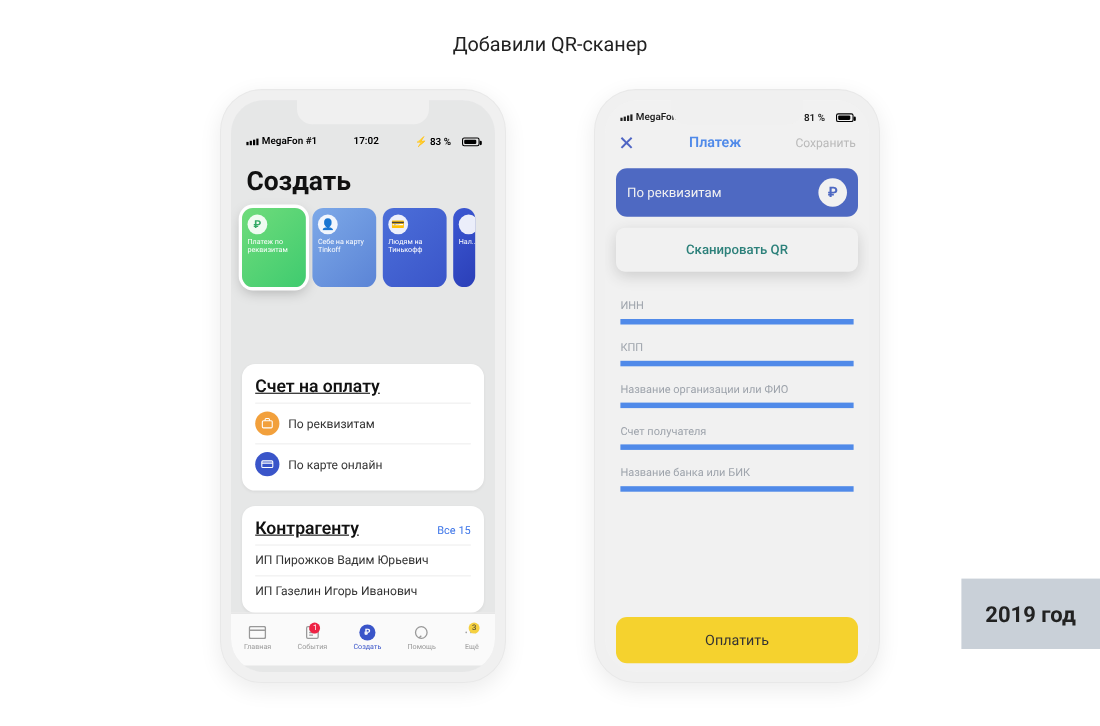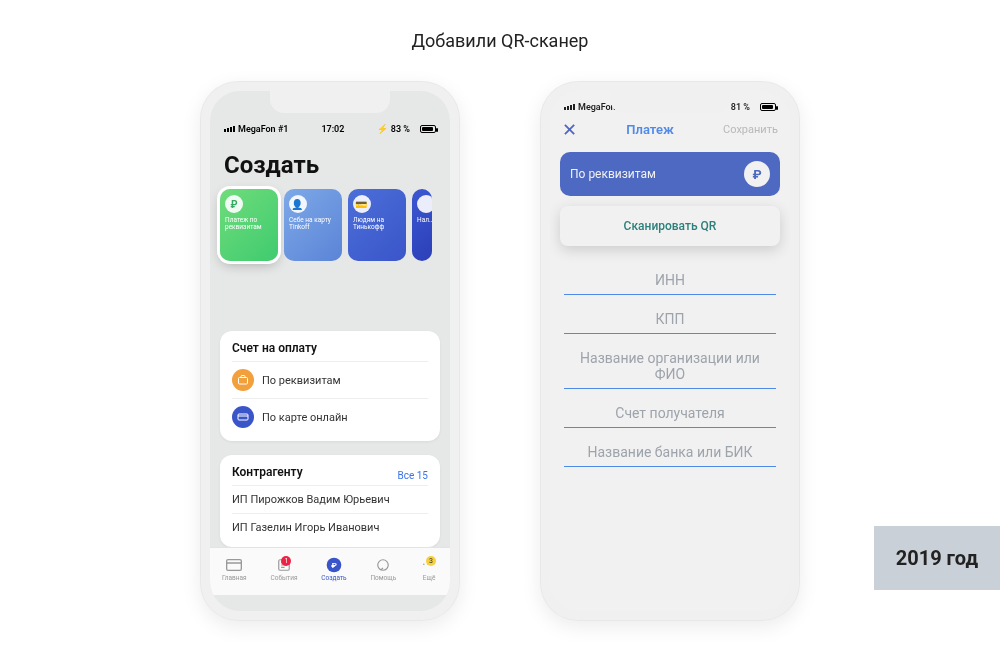--- a/index.html
+++ b/index.html
@@ -96,21 +96,21 @@
     color:#3a6; font-size:10px; font-weight:700;
   }
   .tile.blue1 .ticon, .tile.blue2 .ticon, .tile.blue3 .ticon { color:#3a55c9; }
   .tile .tlabel { line-height:1.15; }
 
   .card {
     background:#fff; margin: 14px 10px 0; border-radius:12px;
     padding: 10px 12px 6px;
     box-shadow: 0 1px 3px rgba(0,0,0,.06);
   }
-  .card .card-title { font-size:12px; font-weight:600; color:#111; margin-bottom:6px; }
+  .card .card-title { font-size:16px; font-weight:600; color:#111; margin-bottom:6px;text-decoration:underline; }
   .row-item {
     display:flex; align-items:center; gap:8px;
     padding: 7px 0;
     border-top: 1px solid #eee;
     font-size: 11px; color:#333;
   }
   .row-item:first-of-type { border-top:none; }
   .row-icon {
     width:22px; height:22px; border-radius:50%;
     display:flex; align-items:center; justify-content:center;
@@ -157,23 +157,22 @@
     font-weight:700; font-size:13px;
   }
   .scan-btn {
     background:#fff; margin:10px 10px 0; border-radius:8px;
     height:40px; display:flex; align-items:center; justify-content:center;
     color:#0f766e; font-size:12px; font-weight:500;
     box-shadow: 0 4px 14px rgba(0,0,0,.18);
   }
   .fields { padding: 10px 14px 0; }
   .field {
-    font-size:14px; color:#9aa1ab; padding: 16px 0 6px;
-    border-bottom:1px solid #3b82f6;
-    text-align:center;
+    font-size:10px; color:#9aa1ab; padding: 16px 0 6px;
+    border-bottom:5px solid #3b82f6;
   }
   .paybar {
     position:absolute; bottom:8px; left:10px; right:10px;
     height:42px; border-radius:10px; background:#f5d22e;
     display:flex; align-items:center; justify-content:center;
     font-size:13px; color:#333;
   }
   .p2 .dim2 { position:absolute; inset:0; background:rgba(180,180,180,.18); pointer-events:none; }
 
   .year-tag {
@@ -353,18 +352,19 @@
       <div class="scan-btn">Сканировать QR</div>
 
       <div class="fields">
         <div class="field">ИНН</div>
         <div class="field">КПП</div>
         <div class="field">Название организации или ФИО</div>
         <div class="field">Счет получателя</div>
         <div class="field">Название банка или БИК</div>
       </div>
 
+      <div class="paybar">Оплатить</div>
     </div>
   </div>
 
 </div>
 
 <div class="year-tag">2019 год</div>
 
 </body></html>

